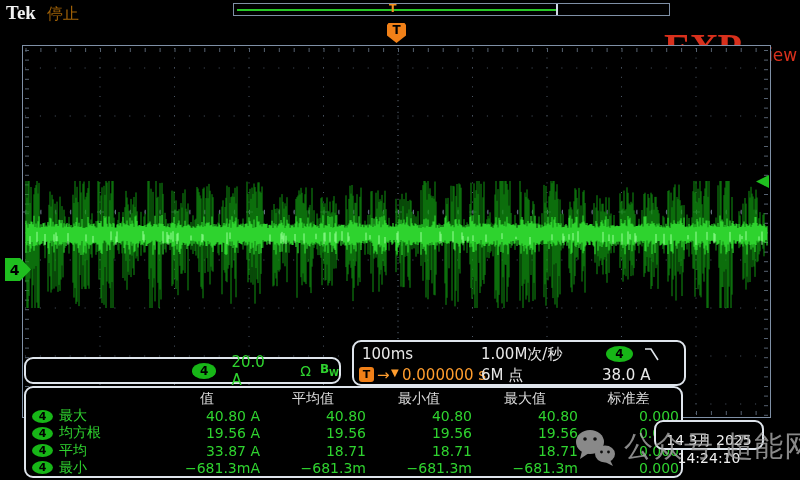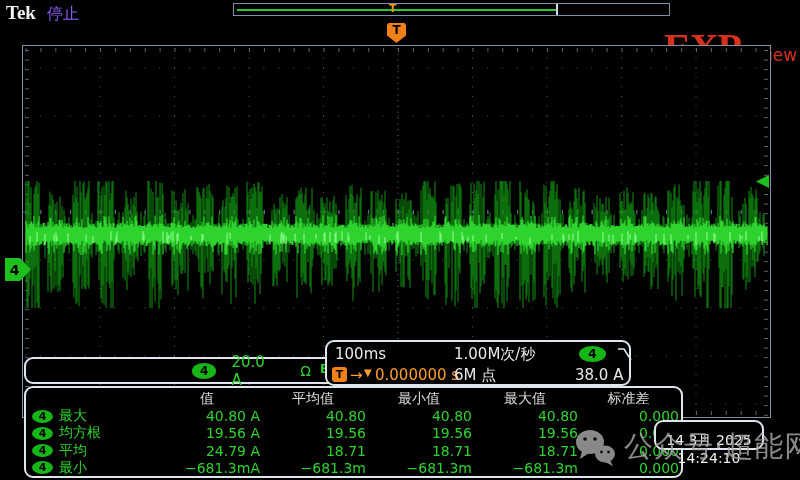--- a/index.html
+++ b/index.html
@@ -2,21 +2,21 @@
 <html><head>
 <meta charset="utf-8">
 <style>
   html,body{margin:0;padding:0;background:#000;}
   #screen{position:relative;width:800px;height:480px;background:#000;overflow:hidden;
           font-family:"DejaVu Sans",sans-serif;}
 
   
   .brand{position:absolute;left:6px;top:2px;color:#f2f2f2;font-family:"Liberation Serif",serif;
          font-weight:bold;font-size:19px;}
-  .acq-status{position:absolute;left:47px;top:4px;color:#8b5cf6;font-size:16px;}
+  .acq-status{position:absolute;left:47px;top:4px;color:#a16207;font-size:16px;}
 
   
   #overview-bar{position:absolute;left:233px;top:3px;width:437px;height:13px;
                 border:1px solid #7f90a6;box-sizing:border-box;background:#000;}
   #overview-line{position:absolute;left:3px;top:5px;width:319px;height:2px;background:#28c828;}
   #overview-bracket{position:absolute;left:322px;top:0;width:2px;height:11px;background:#cfd8e4;}
   #overview-trig{position:absolute;left:155px;top:-2px;color:#f5921e;font-weight:bold;font-size:11px;}
 
   
   #trigger-top-tag{position:absolute;left:387px;top:23px;width:19px;height:20px;background:#f08018;
@@ -46,21 +46,21 @@
   #ch-box{left:24px;top:357px;width:317px;height:27px;display:flex;align-items:center;padding-left:166px;}
   .badge{background:#17b617;color:#000;border-radius:50%;font-weight:bold;text-align:center;}
   .badge.md{width:27px;height:16px;font-size:12px;line-height:16px;}
   .badge.sm{width:21px;height:13px;font-size:11px;line-height:13px;}
   .green{color:#2fd32f;}
   #ch-scale{margin-left:15px;font-size:15px;}
   #ch-imp{margin-left:25px;font-size:14px;}
   #ch-bw{margin-left:9px;font-size:12px;font-weight:bold;}
   #ch-bw sub{font-size:9px;}
 
-  #trig-box{left:325px;top:340px;width:306px;height:46px;}
+  #trig-box{left:352px;top:340px;width:334px;height:46px;}
   #trig-box span{position:absolute;white-space:nowrap;}
   .wtxt{color:#e8e8e8;font-size:15px;}
   .otxt{color:#ff9d2e;font-size:15px;}
   #tb-ticon{left:5px;top:25px;width:15px;height:15px;background:#f08018;border-radius:3px;
             color:#000;font-weight:bold;font-size:11px;text-align:center;line-height:15px;}
   #tb-slope{position:absolute;left:290px;top:5px;}
 
   
   #meas-box{left:24px;top:386px;width:659px;height:92px;padding:2px 0;}
   .mrow{display:grid;grid-template-columns:128px 106px 106px 106px 106px 101px;height:17.2px;
@@ -416,21 +416,21 @@
       <div class="val">19.56</div>
       <div class="val">19.56</div>
       <div class="val">19.56</div>
       <div class="val">0.000</div>
     </div>
     <div class="mrow">
       <div class="mlabel">
           <span class="badge sm">4</span>
           <span>平均</span>
         </div>
-      <div class="val">24.79 A</div>
+      <div class="val">33.87 A</div>
       <div class="val">18.71</div>
       <div class="val">18.71</div>
       <div class="val">18.71</div>
       <div class="val">0.000</div>
     </div>
     <div class="mrow">
       <div class="mlabel">
           <span class="badge sm">4</span>
           <span>最小</span>
         </div>

